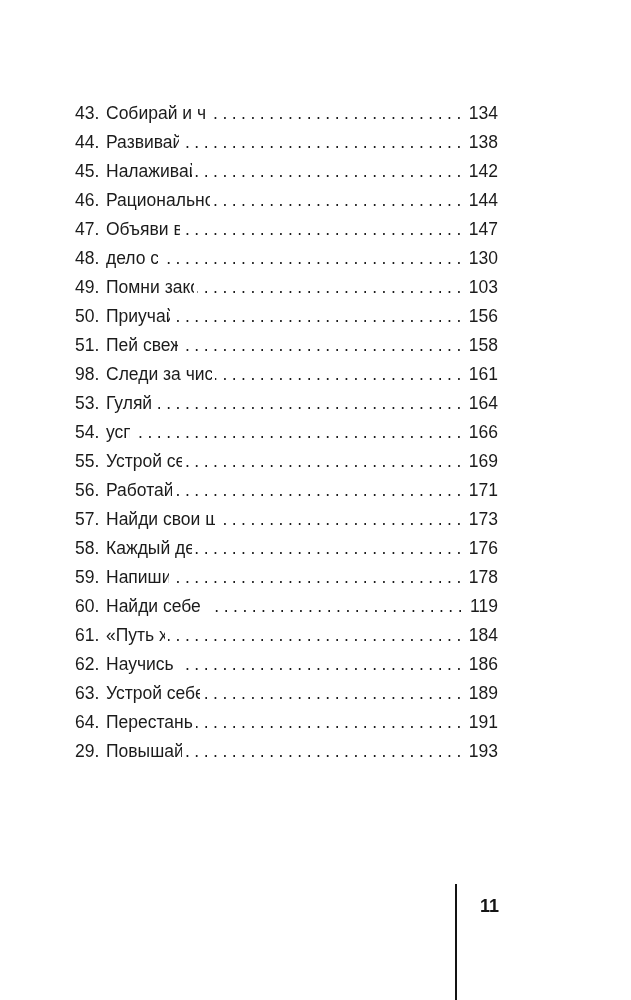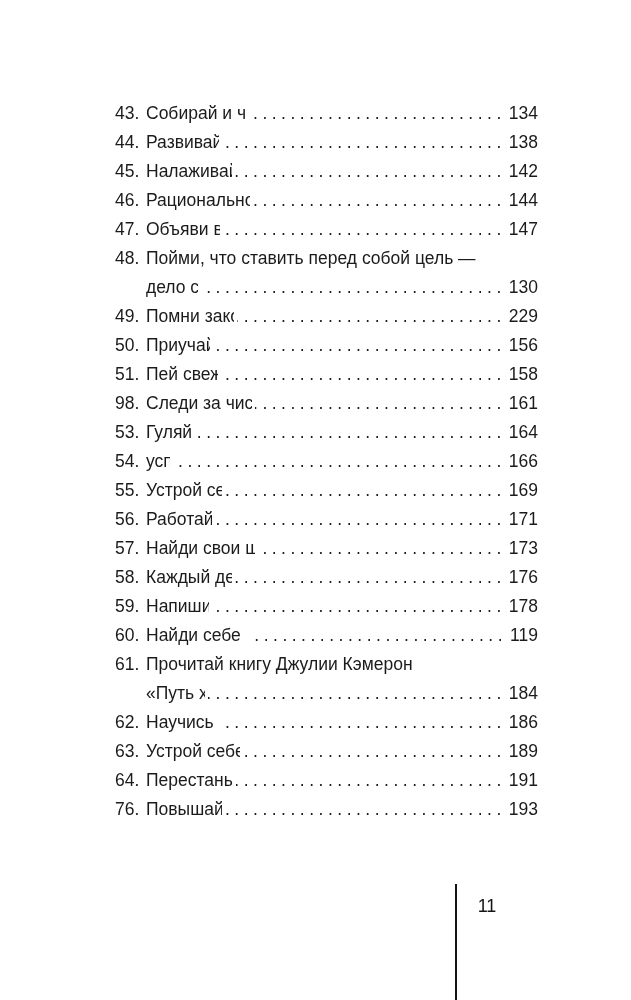--- a/index.html
+++ b/index.html
@@ -10,21 +10,20 @@
     font-family: "Liberation Sans", sans-serif;
     color: #1b1b1b;
     position: relative;
     overflow: hidden;
   }
   .toc {
     position: absolute;
     left: 75px;
     top: 99px;
     width: 423px;
-    margin-left: 40px;
   }
   .entry {
     display: flex;
     font-size: 17.5px;
     line-height: 29px;
   }
   .num {
     flex: 0 0 31px;
     width: 31px;
   }
@@ -61,26 +60,26 @@
   .footer-rule {
     position: absolute;
     left: 455px;
     top: 884px;
     width: 2px;
     height: 116px;
     background: #141414;
   }
   .pagenum {
     position: absolute;
-    left: 463px;
+    left: 451px;
     top: 896px;
     width: 48px;
-    text-align: center;
+    text-align: right;
     font-size: 18px;
-    font-weight: normal;
+    font-weight: bold;
     color: #141414;
   }
 </style>
 </head>
 <body>
 
 <div class="book-page">
   <div class="toc" id="toc">
       <div class="entry">
         <span class="num">43.</span>
@@ -129,36 +128,33 @@
             <span class="text">Объяви войну новостям</span>
             <span class="leader"></span>
             <span class="pg">147</span>
           </div>
         </div>
       </div>
       <div class="entry">
         <span class="num">48.</span>
         <div class="body">
           <div class="line">
-            <span class="text">Пойми, что ставить перед собой цель —</span>
-          </div>
-          <div class="line">
             <span class="text">дело серьезное</span>
             <span class="leader"></span>
             <span class="pg">130</span>
           </div>
         </div>
       </div>
       <div class="entry">
         <span class="num">49.</span>
         <div class="body">
           <div class="line">
             <span class="text">Помни закон двадцати одного</span>
             <span class="leader"></span>
-            <span class="pg">229</span>
+            <span class="pg">103</span>
           </div>
         </div>
       </div>
       <div class="entry">
         <span class="num">50.</span>
         <div class="body">
           <div class="line">
             <span class="text">Приучайся прощать</span>
             <span class="leader"></span>
             <span class="pg">156</span>
@@ -262,23 +258,20 @@
             <span class="text">Найди себе трех настоящих друзей</span>
             <span class="leader"></span>
             <span class="pg">119</span>
           </div>
         </div>
       </div>
       <div class="entry">
         <span class="num">61.</span>
         <div class="body">
           <div class="line">
-            <span class="text">Прочитай книгу Джулии Кэмерон</span>
-          </div>
-          <div class="line">
             <span class="text">«Путь художника»</span>
             <span class="leader"></span>
             <span class="pg">184</span>
           </div>
         </div>
       </div>
       <div class="entry">
         <span class="num">62.</span>
         <div class="body">
           <div class="line">
@@ -302,21 +295,21 @@
         <span class="num">64.</span>
         <div class="body">
           <div class="line">
             <span class="text">Перестань ныть и начни жить</span>
             <span class="leader"></span>
             <span class="pg">191</span>
           </div>
         </div>
       </div>
       <div class="entry">
-        <span class="num">76.</span>
+        <span class="num">29.</span>
         <div class="body">
           <div class="line">
             <span class="text">Повышай свою ценность</span>
             <span class="leader"></span>
             <span class="pg">193</span>
           </div>
         </div>
       </div>
     </div>
   <div class="footer-rule"></div>

